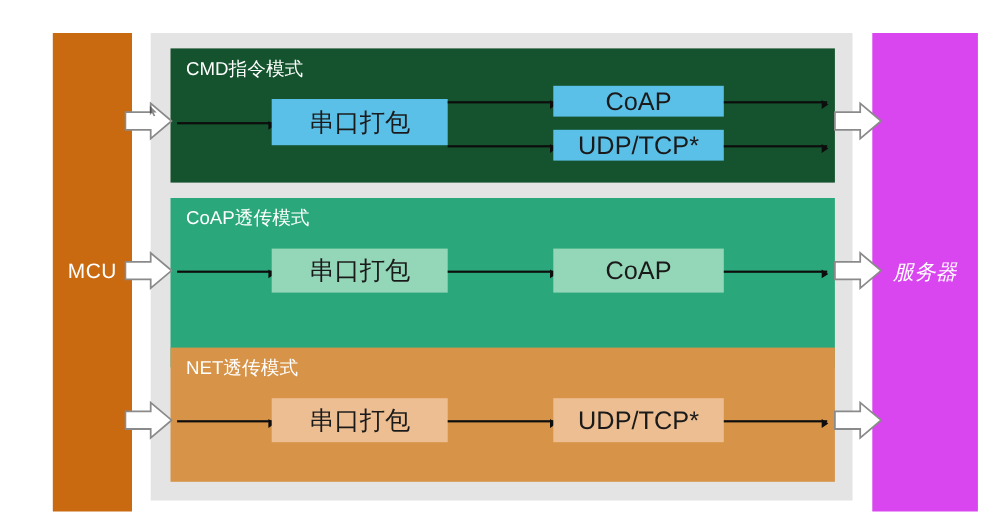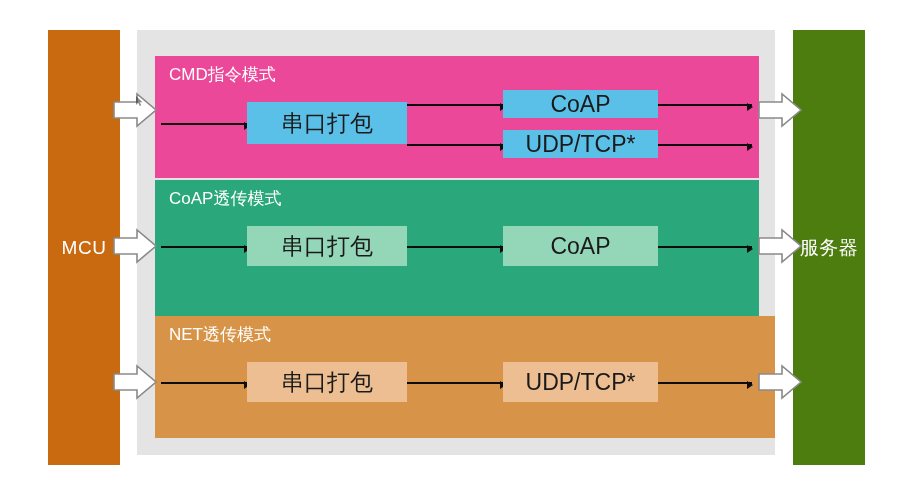--- a/index.html
+++ b/index.html
@@ -12,40 +12,40 @@
   }
   #canvas{position:relative;width:900px;height:480px;background:#ffffff;}
 
   
   .sidebar{
     position:absolute;
     display:flex;align-items:center;justify-content:center;
     color:#ffffff;font-size:19px;letter-spacing:.5px;
   }
   #mcu-bar{left:48px;top:30px;width:72px;height:435px;background:#c96910;}
-  #server-bar{left:793px;top:30px;width:72px;height:435px;background:#4d7c0f;}
+  #server-bar{left:793px;top:30px;width:96px;height:435px;background:#d946ef;font-style:italic;}
   .sidebar-label{user-select:none;}
 
   
   #gray-panel{
     position:absolute;left:137px;top:30px;width:638px;height:425px;
     background:#e4e4e4;
   }
 
   
   .mode-panel{
     position:absolute;left:155px;width:604px;
   }
   .mode-title{
     position:absolute;left:14px;top:7px;
     color:#ffffff;font-size:17px;white-space:nowrap;user-select:none;
   }
-  #panel-cmd {top:56px;height:122px;background:#ec4899;}
+  #panel-cmd {top:44px;height:122px;background:#14532d;}
   #panel-coap{top:180px;height:154px;background:#2ba87b;}
-  #panel-net {top:316px;height:122px;background:#d79448;padding-left:16px;}
+  #panel-net {top:316px;height:122px;background:#d79448;}
 
   
   .node{
     position:absolute;
     display:flex;align-items:center;justify-content:center;
     color:#1a1a1a;font-size:23px;white-space:nowrap;user-select:none;
   }
   .node.blue {background:#5bc0e8;}
   .node.green{background:#93d6b8;}
   .node.orange{background:#edbe92;}

